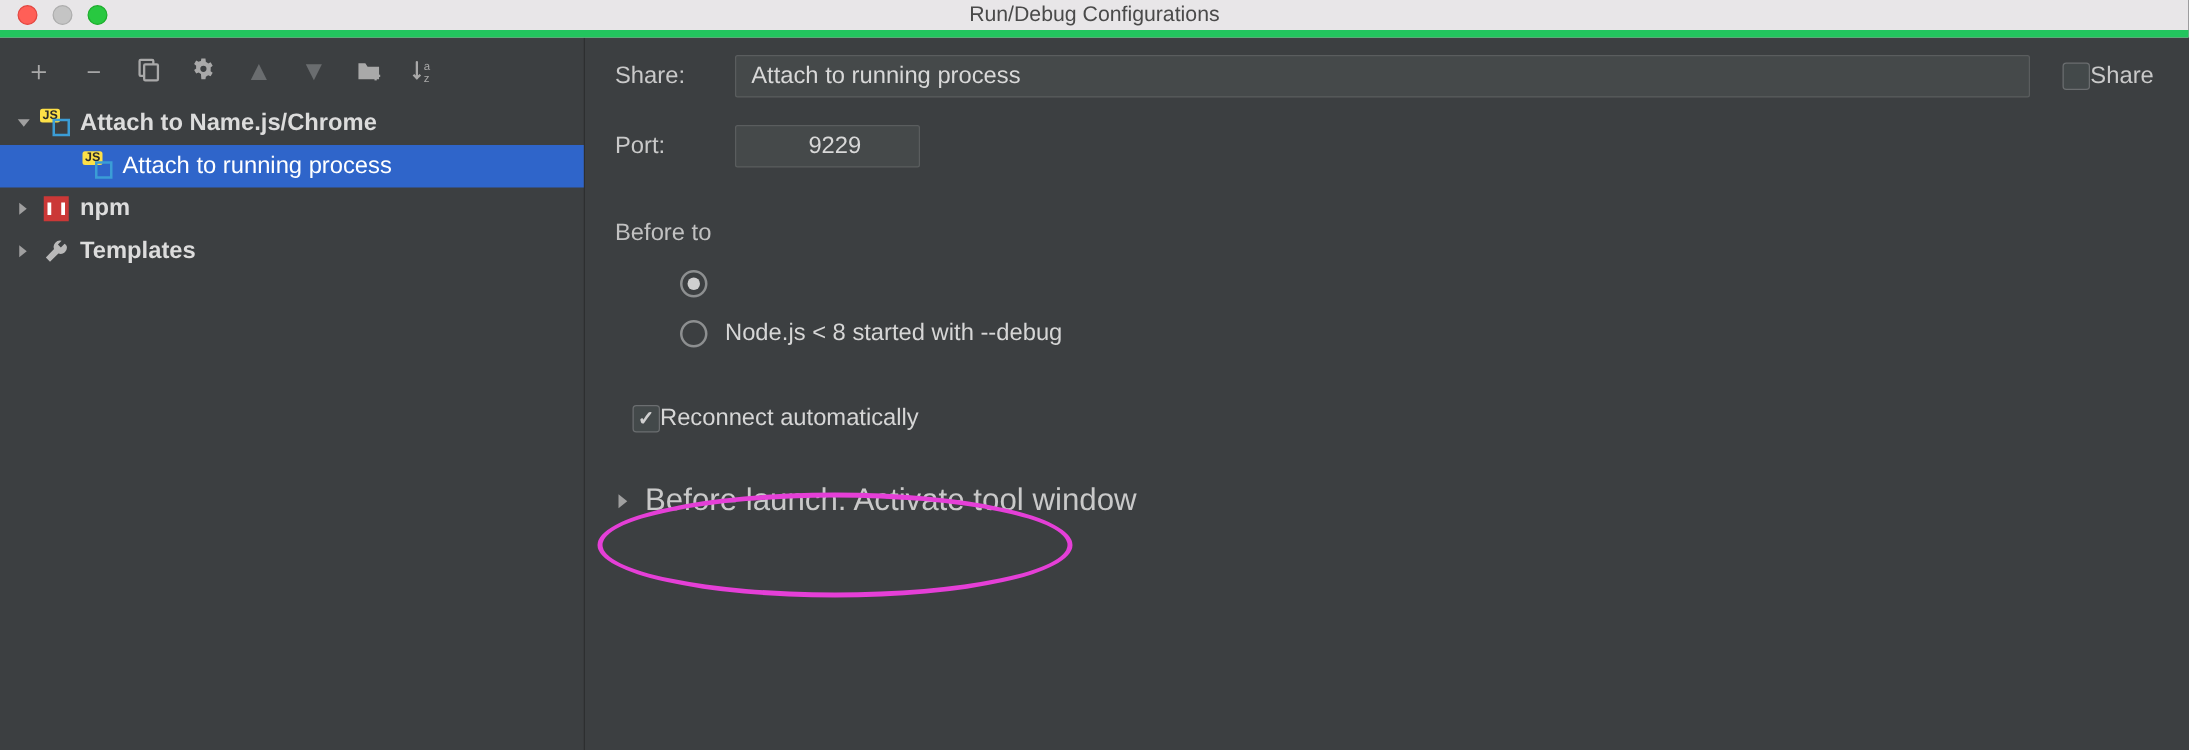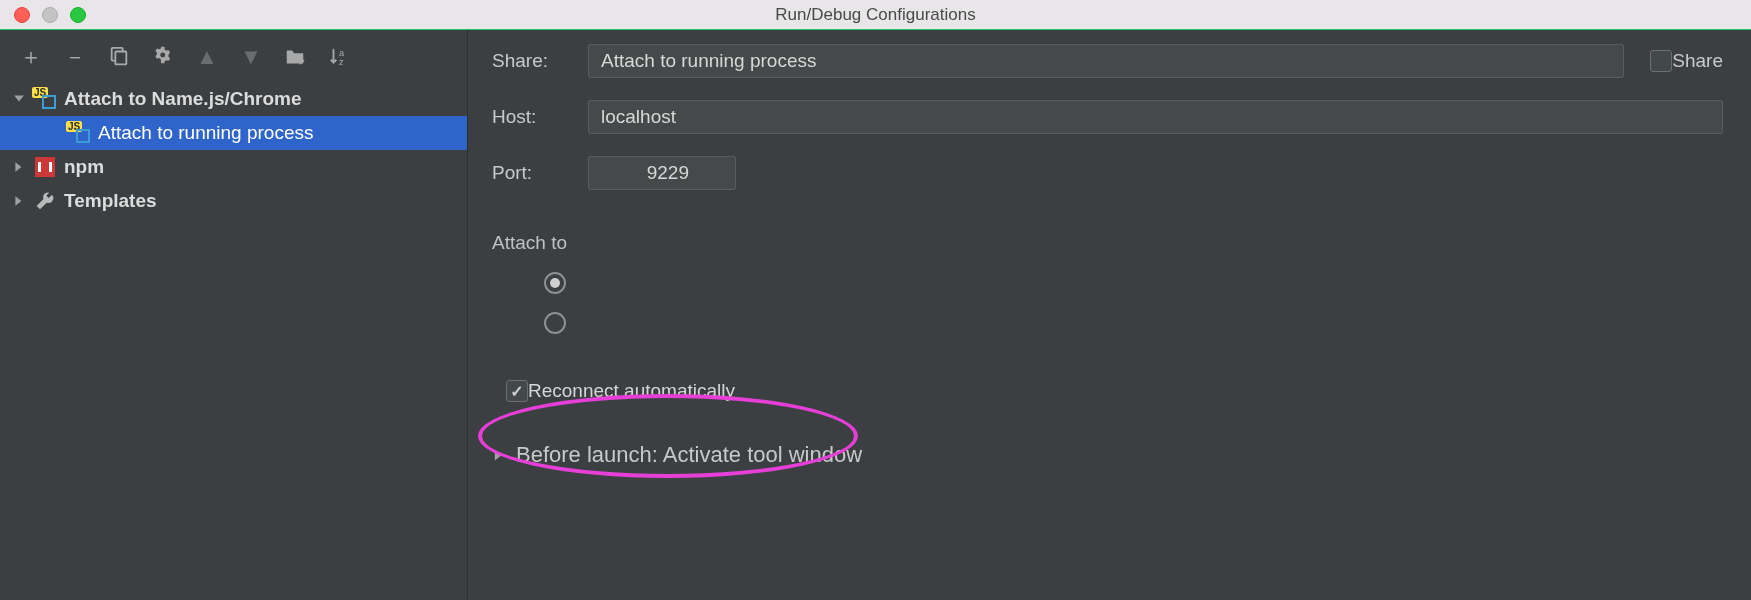--- a/index.html
+++ b/index.html
@@ -11,21 +11,21 @@
     font-size: 18px;
   }
 
   
   .titlebar {
     height: 30px;
     background: #e8e6e8;
     display: flex;
     align-items: center;
     position: relative;
-    border-bottom: 1px solid #22c55e;
+    border-bottom: 6px solid #22c55e;
   }
   .traffic {
     display: flex;
     gap: 12px;
     padding-left: 14px;
   }
   .traffic span {
     width: 16px; height: 16px; border-radius: 50%;
     display: inline-block;
   }
@@ -238,21 +238,21 @@
     border:4px solid #e53fd7;
     border-radius:50%;
     width:380px; height:84px;
     left:478px; top:394px;
     pointer-events:none;
     z-index:3;
   }
 
   .before-launch{
     display:flex;align-items:center;gap:10px;
-    color:#c9c9c9;font-size:22px;
+    color:#c9c9c9;font-size:25px;
     margin-top:6px;
   }
   .before-launch .disclosure{
     width:14px;height:14px;display:flex;align-items:center;justify-content:center;
     color:#a0a0a0;
   }
 </style>
 </head>
 <body>
 
@@ -368,43 +368,40 @@
 
       <div class="row">
         <div class="lbl">Share:</div>
         <input class="txt" value="Attach to running process" style="">
         <label class="share">
           <span class="chk"></span>
           <span>Share</span>
         </label>
       </div>
 
-      <div class="row">
-        <div class="lbl">Host:</div>
-        <input class="txt" value="localhost" style="">
-      </div>
 
       <div class="row" style="margin-bottom:30px;">
         <div class="lbl">Port:</div>
         <div class="spin-wrap">
           <input value="9229" style="">
           <div class="spin-btns">
             <div>▲</div>
             <div>▼</div>
           </div>
         </div>
       </div>
 
-      <div class="section-label">Attach to</div>
+      <div class="section-label">Before to</div>
 
       <div class="radio-row">
         <span class="radio sel"></span>
       </div>
       <div class="radio-row">
         <span class="radio"></span>
+        <span>Node.js &lt; 8 started with --debug</span>
       </div>
 
       <div class="reconnect-row">
         <span class="chk checked"></span>
         <span>Reconnect automatically</span>
       </div>
 
       <div class="before-launch">
         <span class="disclosure">
           <svg viewBox="0 0 10 10" fill="currentColor">

